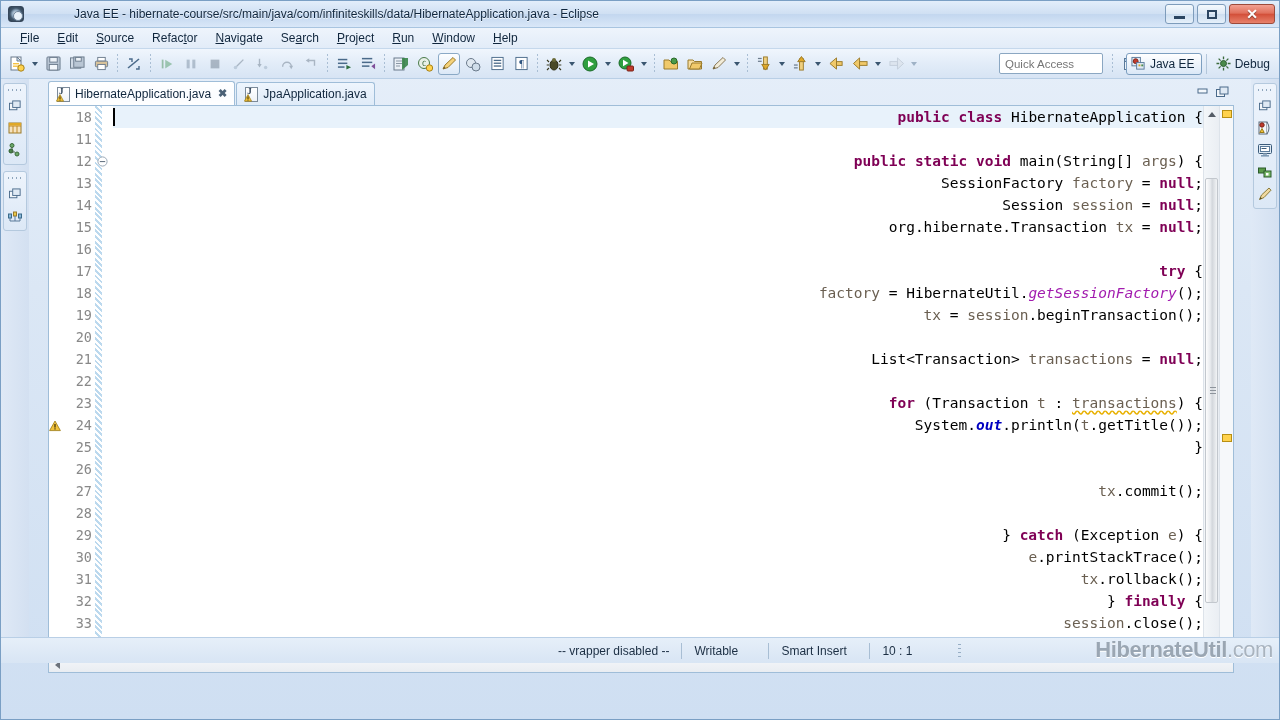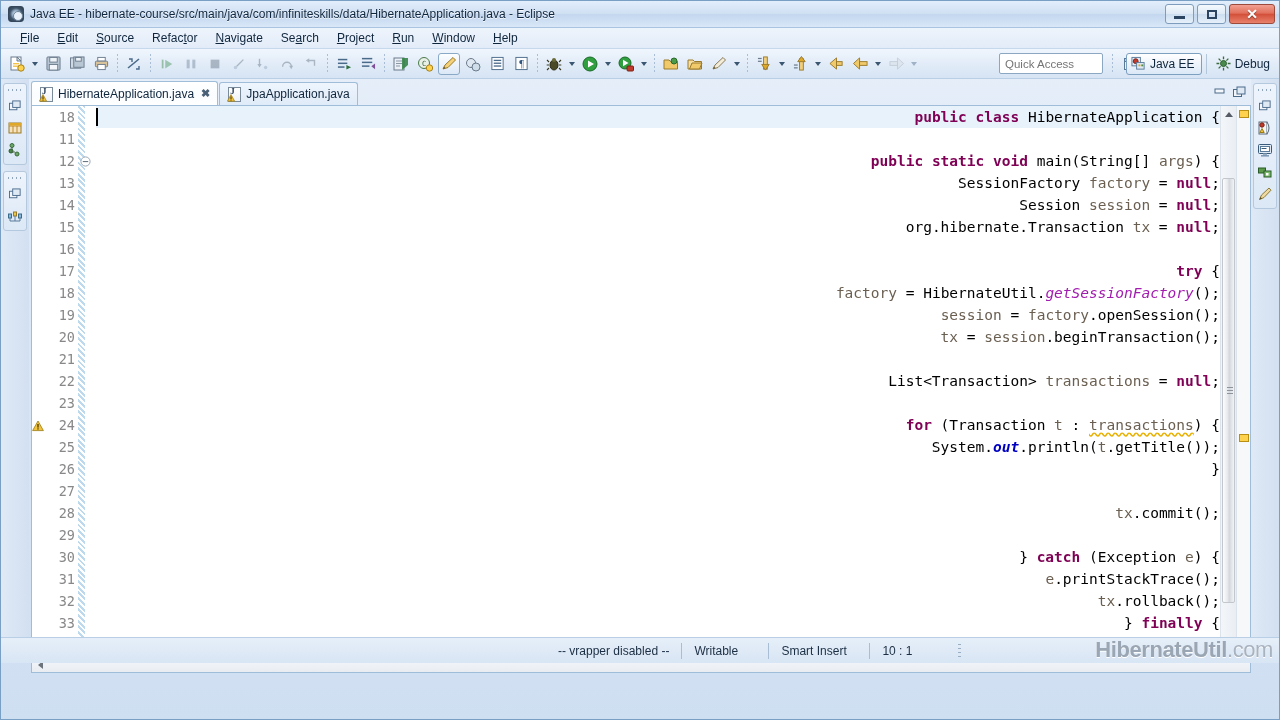--- a/index.html
+++ b/index.html
@@ -14,21 +14,21 @@
     position: relative; width: 1280px; height: 720px;
     background: linear-gradient(to bottom,#e8f0fa 0%,#dbe7f5 40%,#cfdff2 100%);
     border: 1px solid #7a9fc4;
   }
 
   
   #titlebar {
     position: relative; height: 27px;
     background: linear-gradient(to bottom,#e3eefb 0%,#d0e0f3 48%,#c3d7ef 52%,#d9e7f8 100%);
     border-bottom: 1px solid #a8c4e0;
-    display: flex; align-items: center;
+    display: flex; align-items: center; gap: 44px;
   }
   #app-icon {
     width: 16px; height: 16px; margin-left: 7px; margin-right: 6px;
     border-radius: 3px;
     background: radial-gradient(circle at 50% 50%, #ffffff 0%, #8fa8bf 38%, #41566b 60%, #2b3c4d 100%);
     border: 1px solid #37485c; flex: 0 0 auto;
     position: relative;
   }
   #app-icon::after{
     content:""; position:absolute; left:4px; top:4px; width:8px; height:8px;
@@ -113,21 +113,21 @@
     padding: 0 6px 0 4px; font-size: 12px; color: #10263d; border: 1px solid transparent;
     border-radius: 3px;
   }
   .persp-btn.active {
     border-color: #7d9fc0;
     background: linear-gradient(to bottom,#ffffff,#dbe8f7);
   }
   .persp-divider { width:1px;height:20px;background:#b3c6da;margin:0 2px; }
 
   
-  #mainrow { display: flex; height: 558px; }
+  #mainrow { display: flex; height: 558px; gap: 17px; }
 
   .trim {
     width: 28px; padding-top: 4px;
     background: linear-gradient(to right,#dfe9f6,#d3e0f1);
     display: flex; flex-direction: column; align-items: center;
   }
   .trim-group {
     width: 24px; background: linear-gradient(to bottom,#eef4fc,#dce8f6);
     border: 1px solid #b4c9de; border-radius: 3px; margin-bottom: 6px;
     padding: 2px 0 3px; display: flex; flex-direction: column; align-items: center;
@@ -743,21 +743,20 @@
           <div id="caret"></div>
         <div class="cline cur"><span class="kw">public</span><span> </span><span class="kw">class</span><span> HibernateApplication {</span></div>
             <div class="cline">&nbsp;</div>
             <div class="cline"><span>    </span><span class="kw">public</span><span> </span><span class="kw">static</span><span> </span><span class="kw">void</span><span> main(String[] </span><span class="lv">args</span><span>) {</span></div>
             <div class="cline"><span>        SessionFactory </span><span class="lv">factory</span><span> = </span><span class="kw">null</span><span>;</span></div>
             <div class="cline"><span>        Session </span><span class="lv">session</span><span> = </span><span class="kw">null</span><span>;</span></div>
             <div class="cline"><span>        org.hibernate.Transaction </span><span class="lv">tx</span><span> = </span><span class="kw">null</span><span>;</span></div>
             <div class="cline">&nbsp;</div>
             <div class="cline"><span>        </span><span class="kw">try</span><span> {</span></div>
             <div class="cline"><span>            </span><span class="lv">factory</span><span> = HibernateUtil.</span><span class="sm">getSessionFactory</span><span>();</span></div>
-            <div class="cline"><span>            </span><span class="lv">session</span><span> = </span><span class="lv">factory</span><span>.openSession();</span></div>
             <div class="cline"><span>            </span><span class="lv">tx</span><span> = </span><span class="lv">session</span><span>.beginTransaction();</span></div>
             <div class="cline">&nbsp;</div>
             <div class="cline"><span>            List&lt;Transaction&gt; </span><span class="lv">transactions</span><span> = </span><span class="kw">null</span><span>;</span></div>
             <div class="cline">&nbsp;</div>
             <div class="cline"><span>            </span><span class="kw">for</span><span> (Transaction </span><span class="lv">t</span><span> : </span><span class="lv warnu">transactions</span><span>) {</span></div>
             <div class="cline"><span>                System.</span><span class="fld">out</span><span>.println(</span><span class="lv">t</span><span>.getTitle());</span></div>
             <div class="cline"><span>            }</span></div>
             <div class="cline">&nbsp;</div>
             <div class="cline"><span>            </span><span class="lv">tx</span><span>.commit();</span></div>
             <div class="cline">&nbsp;</div>

